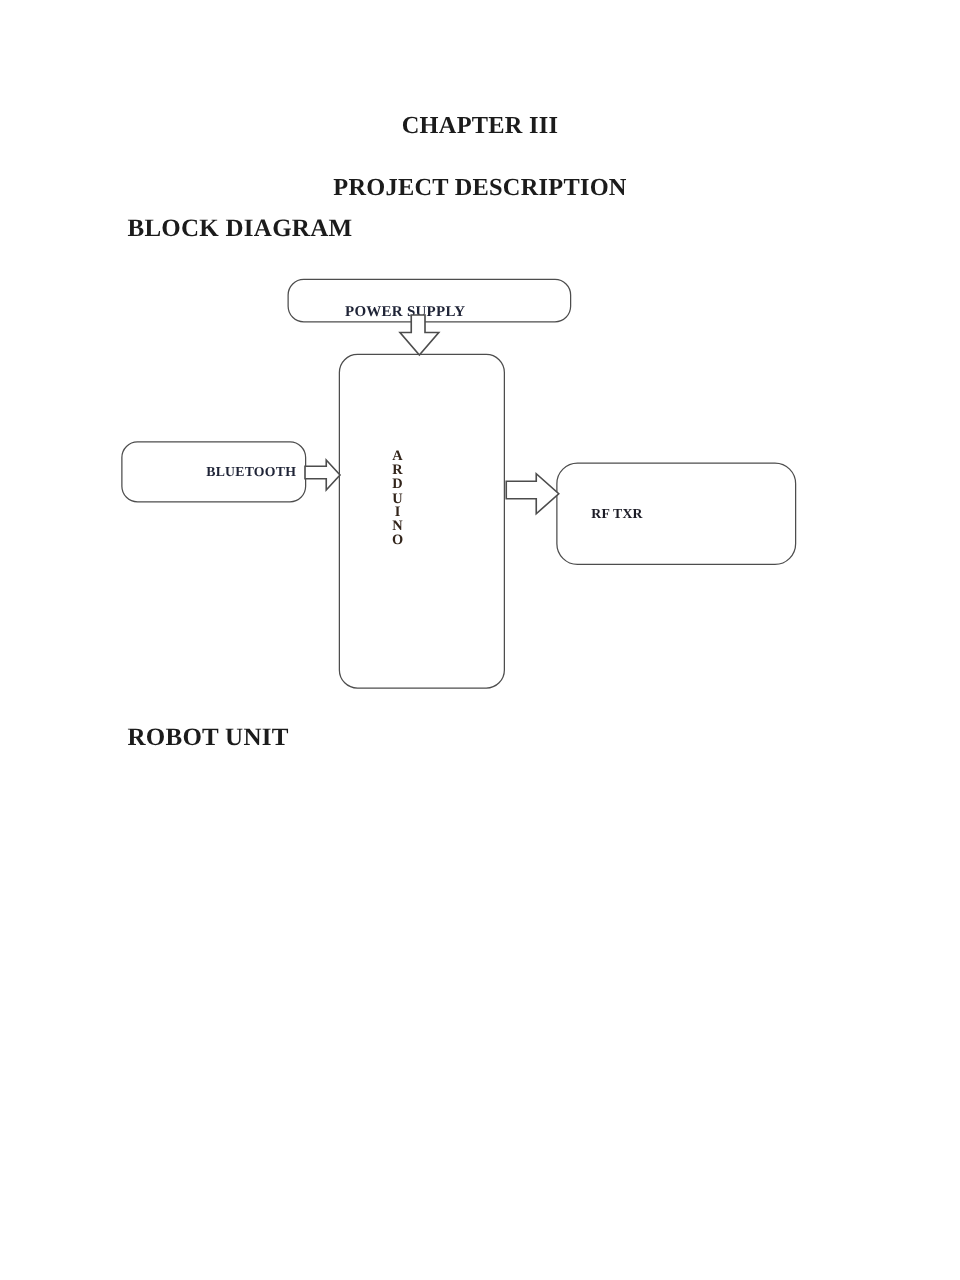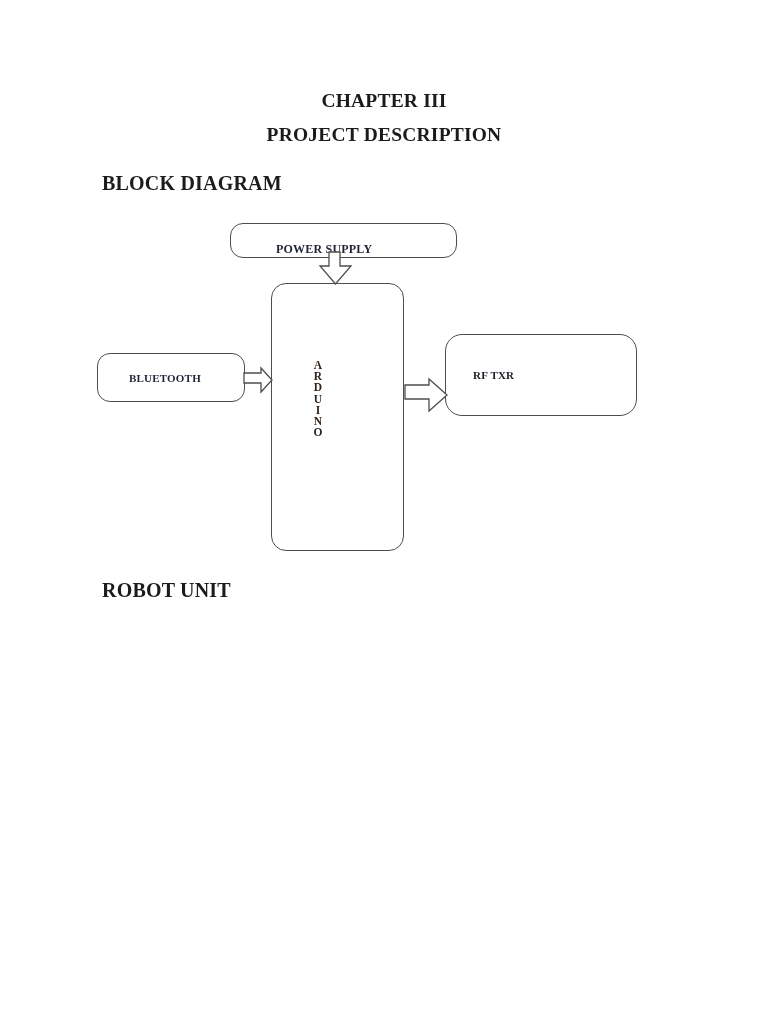--- a/index.html
+++ b/index.html
@@ -38,24 +38,24 @@
     align-items:center;
   }
   .boxlabel{
     font-weight:bold;
     color:var(--label-text);
     white-space:nowrap;
     letter-spacing:.2px;
   }
   .box.power   {left:230px;top:223px;width:227px;height:35px;border-radius:13px;align-items:flex-end;}
   .box.power   .boxlabel{font-size:12px;padding-left:45px;}
-  .box.bluetooth{left:97px;top:353px;width:148px;height:49px;border-radius:13px;}
+  .box.bluetooth{left:97px;top:353px;width:148px;height:49px;border-radius:13px;padding-left:36px;}
   .box.bluetooth .boxlabel{font-size:11px;padding-left:31px;}
   .box.arduino {left:271px;top:283px;width:133px;height:268px;border-radius:15px;align-items:flex-start;}
-  .box.rftxr   {left:445px;top:334px;width:192px;height:82px;border-radius:17px;align-items:center;}
+  .box.rftxr   {left:445px;top:370px;width:192px;height:82px;border-radius:17px;align-items:center;}
   .box.rftxr   .boxlabel{font-size:11px;padding-left:27px;color:var(--rf-label-text);}
 
   .vstack{
     position:absolute;
     left:38px;top:76px;
     width:16px;
     text-align:center;
   }
   .vstack span{
     display:block;
@@ -77,21 +77,21 @@
     stroke-linejoin:miter;
   }
 </style>
 </head>
 <body>
 
 <div class="page">
 
   <div class="h center" style="top:90px">CHAPTER III</div>
 
-  <div class="h center" style="top:124px">PROJECT DESCRIPTION</div>
+  <div class="h center" style="top:140px">PROJECT DESCRIPTION</div>
 
   <div class="h left" style="top:172px">BLOCK DIAGRAM</div>
 
   <div>
 
     <div class="box power">
       <span class="boxlabel">POWER SUPPLY</span>
     </div>
 
     <div class="box bluetooth">

